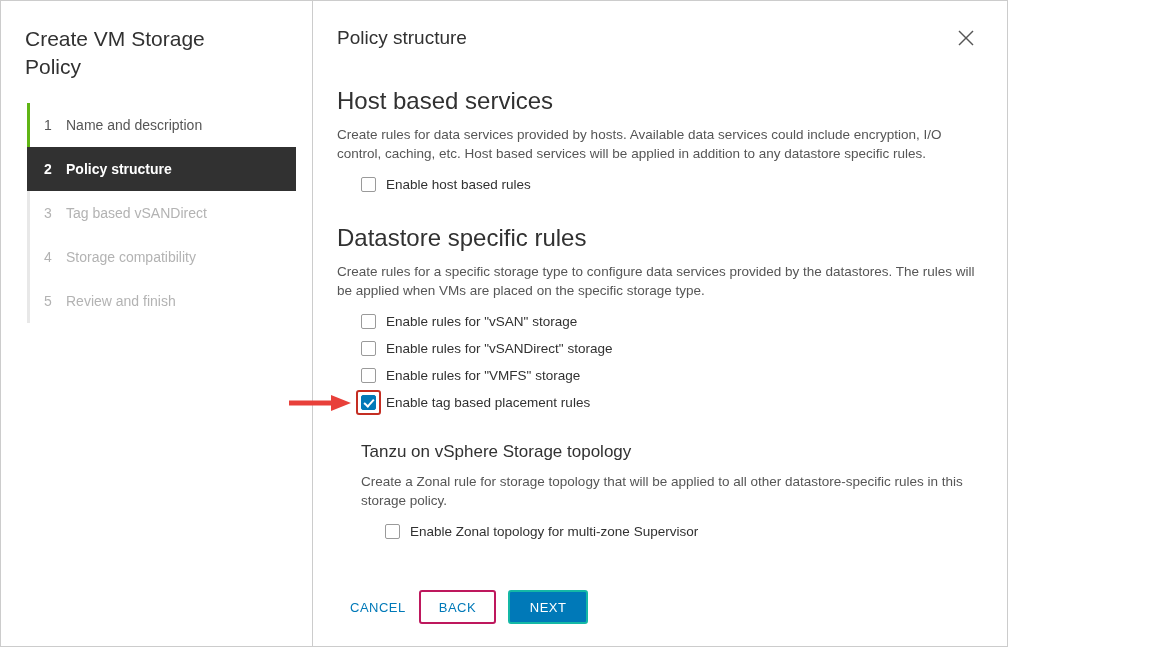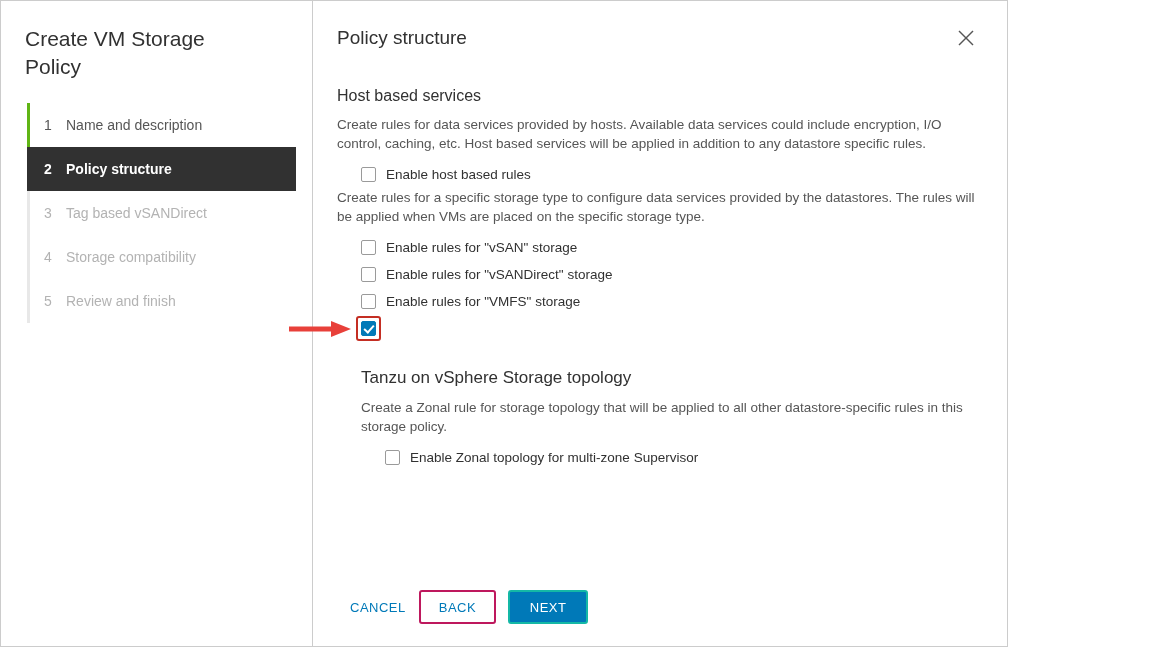--- a/index.html
+++ b/index.html
@@ -110,21 +110,21 @@
     margin-top: 6px;
     margin-right: -2px;
   }
   .close-btn svg { display: block; }
 
   .content {
     padding-top: 10px;
     flex: 1 1 auto;
   }
   .section-heading {
-    font-size: 16px;
+    font-size: 24px;
     font-weight: 400;
     color: #313131;
     margin: 26px 0 10px 0;
   }
   .section-heading.sub {
     font-size: 17px;
     margin-top: 26px;
     margin-left: 24px;
   }
   .section-desc {
@@ -295,20 +295,21 @@
 
       <h3 class="section-heading">Host based services</h3>
       <p class="section-desc">Create rules for data services provided by hosts. Available data services could include encryption, I/O control, caching, etc. Host based services will be applied in addition to any datastore specific rules.</p>
       <div class="checkbox-row">
         <span class="cb-wrap">
           <span class="cb"></span>
         </span>
         <span class="cb-label">Enable host based rules</span>
       </div>
 
+      <h3 class="section-heading">Datastore specific rules</h3>
       <p class="section-desc">Create rules for a specific storage type to configure data services provided by the datastores. The rules will be applied when VMs are placed on the specific storage type.</p>
 
       <div class="checkbox-row">
         <span class="cb-wrap">
           <span class="cb"></span>
         </span>
         <span class="cb-label">Enable rules for "vSAN" storage</span>
       </div>
 
       <div class="checkbox-row">
@@ -326,20 +327,21 @@
       </div>
 
       <div class="checkbox-row" style="position:relative;">
         <svg class="arrow-pointer" viewBox="0 0 62 16" aria-hidden="true">
           <line x1="0" y1="8" x2="46" y2="8" stroke="#e8403a" stroke-width="5"></line>
           <polygon points="42,0 62,8 42,16" fill="#e8403a"></polygon>
         </svg>
         <span class="cb-wrap highlight">
           <span class="cb checked"></span>
         </span>
+        <span class="cb-label">Enable tag based placement rules</span>
       </div>
 
       <h3 class="section-heading sub">Tanzu on vSphere Storage topology</h3>
       <p class="section-desc sub">Create a Zonal rule for storage topology that will be applied to all other datastore-specific rules in this storage policy.</p>
       <div class="checkbox-row indent" style="margin-left:48px;">
         <span class="cb-wrap">
           <span class="cb"></span>
         </span>
         <span class="cb-label">Enable Zonal topology for multi-zone Supervisor</span>
       </div>

